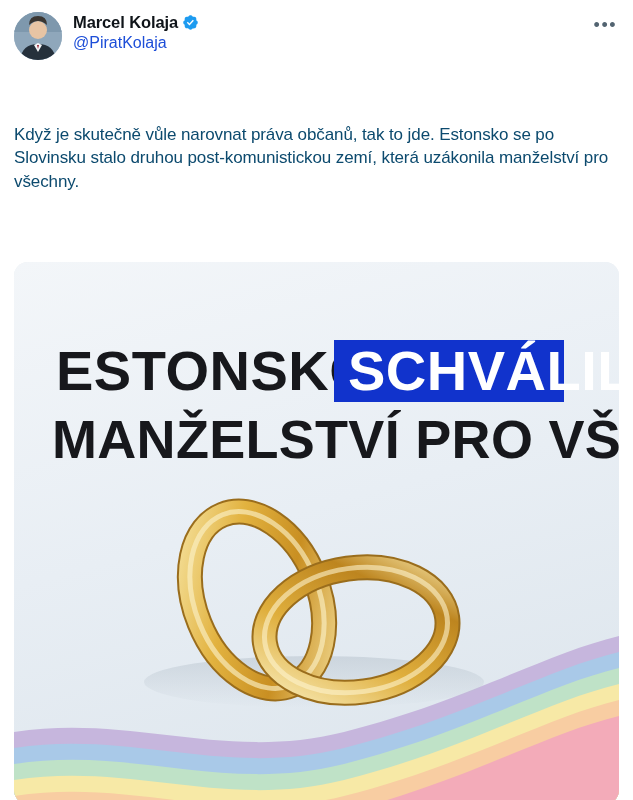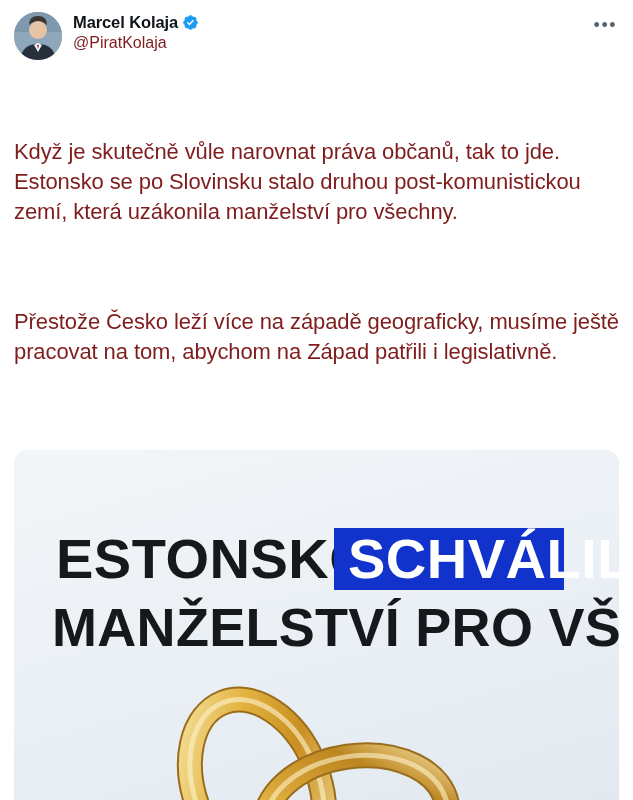--- a/index.html
+++ b/index.html
@@ -57,39 +57,39 @@
   }
   .verified {
     margin-left: 4px;
     width: 17px;
     height: 17px;
     display: inline-block;
   }
   .verified svg { display: block; }
   .handle {
     font-size: 16px;
-    color: #7f1d1d;
+    color: #1d4ed8;
     margin-top: 2px;
     line-height: 1.15;
   }
   .more-btn {
     flex: 0 0 auto;
     color: #536471;
     font-size: 18px;
     letter-spacing: 1.5px;
     line-height: 1;
     padding: 4px 2px 0 8px;
     cursor: pointer;
     user-select: none;
   }
   .tweet-text {
     margin-top: 16px;
-    font-size: 22px;
+    font-size: 17px;
     line-height: 1.38;
-    color: #7f1d1d;
+    color: #0c4a6e;
     white-space: pre-wrap;
     letter-spacing: -0.1px;
   }
   .tweet-text p { margin: 0; }
   .tweet-text p + p { margin-top: 18px; }
 
   .media {
     margin-top: 22px;
     width: 605px;
     height: 542px;
@@ -129,21 +129,20 @@
         </span>
       </div>
       <div class="handle">@PiratKolaja</div>
     </div>
 
     <div class="more-btn">•••</div>
   </div>
 
   <div class="tweet-text">
     <p>Když je skutečně vůle narovnat práva občanů, tak to jde. Estonsko se po Slovinsku stalo druhou post-komunistickou zemí, která uzákonila manželství pro všechny.</p>
-    <p>Přestože Česko leží více na západě geograficky, musíme ještě pracovat na tom, abychom na Západ patřili i legislativně.</p>
   </div>
 
   <div class="media">
     <svg viewBox="0 0 605 542" xmlns="http://www.w3.org/2000/svg" preserveAspectRatio="xMidYMid slice">
       <defs>
         <linearGradient id="bgGrad" x1="0" y1="0" x2="0.3" y2="1">
           <stop offset="0%" stop-color="#f3f6f9"></stop>
           <stop offset="55%" stop-color="#e8eef4"></stop>
           <stop offset="100%" stop-color="#dfe7ee"></stop>
         </linearGradient>

